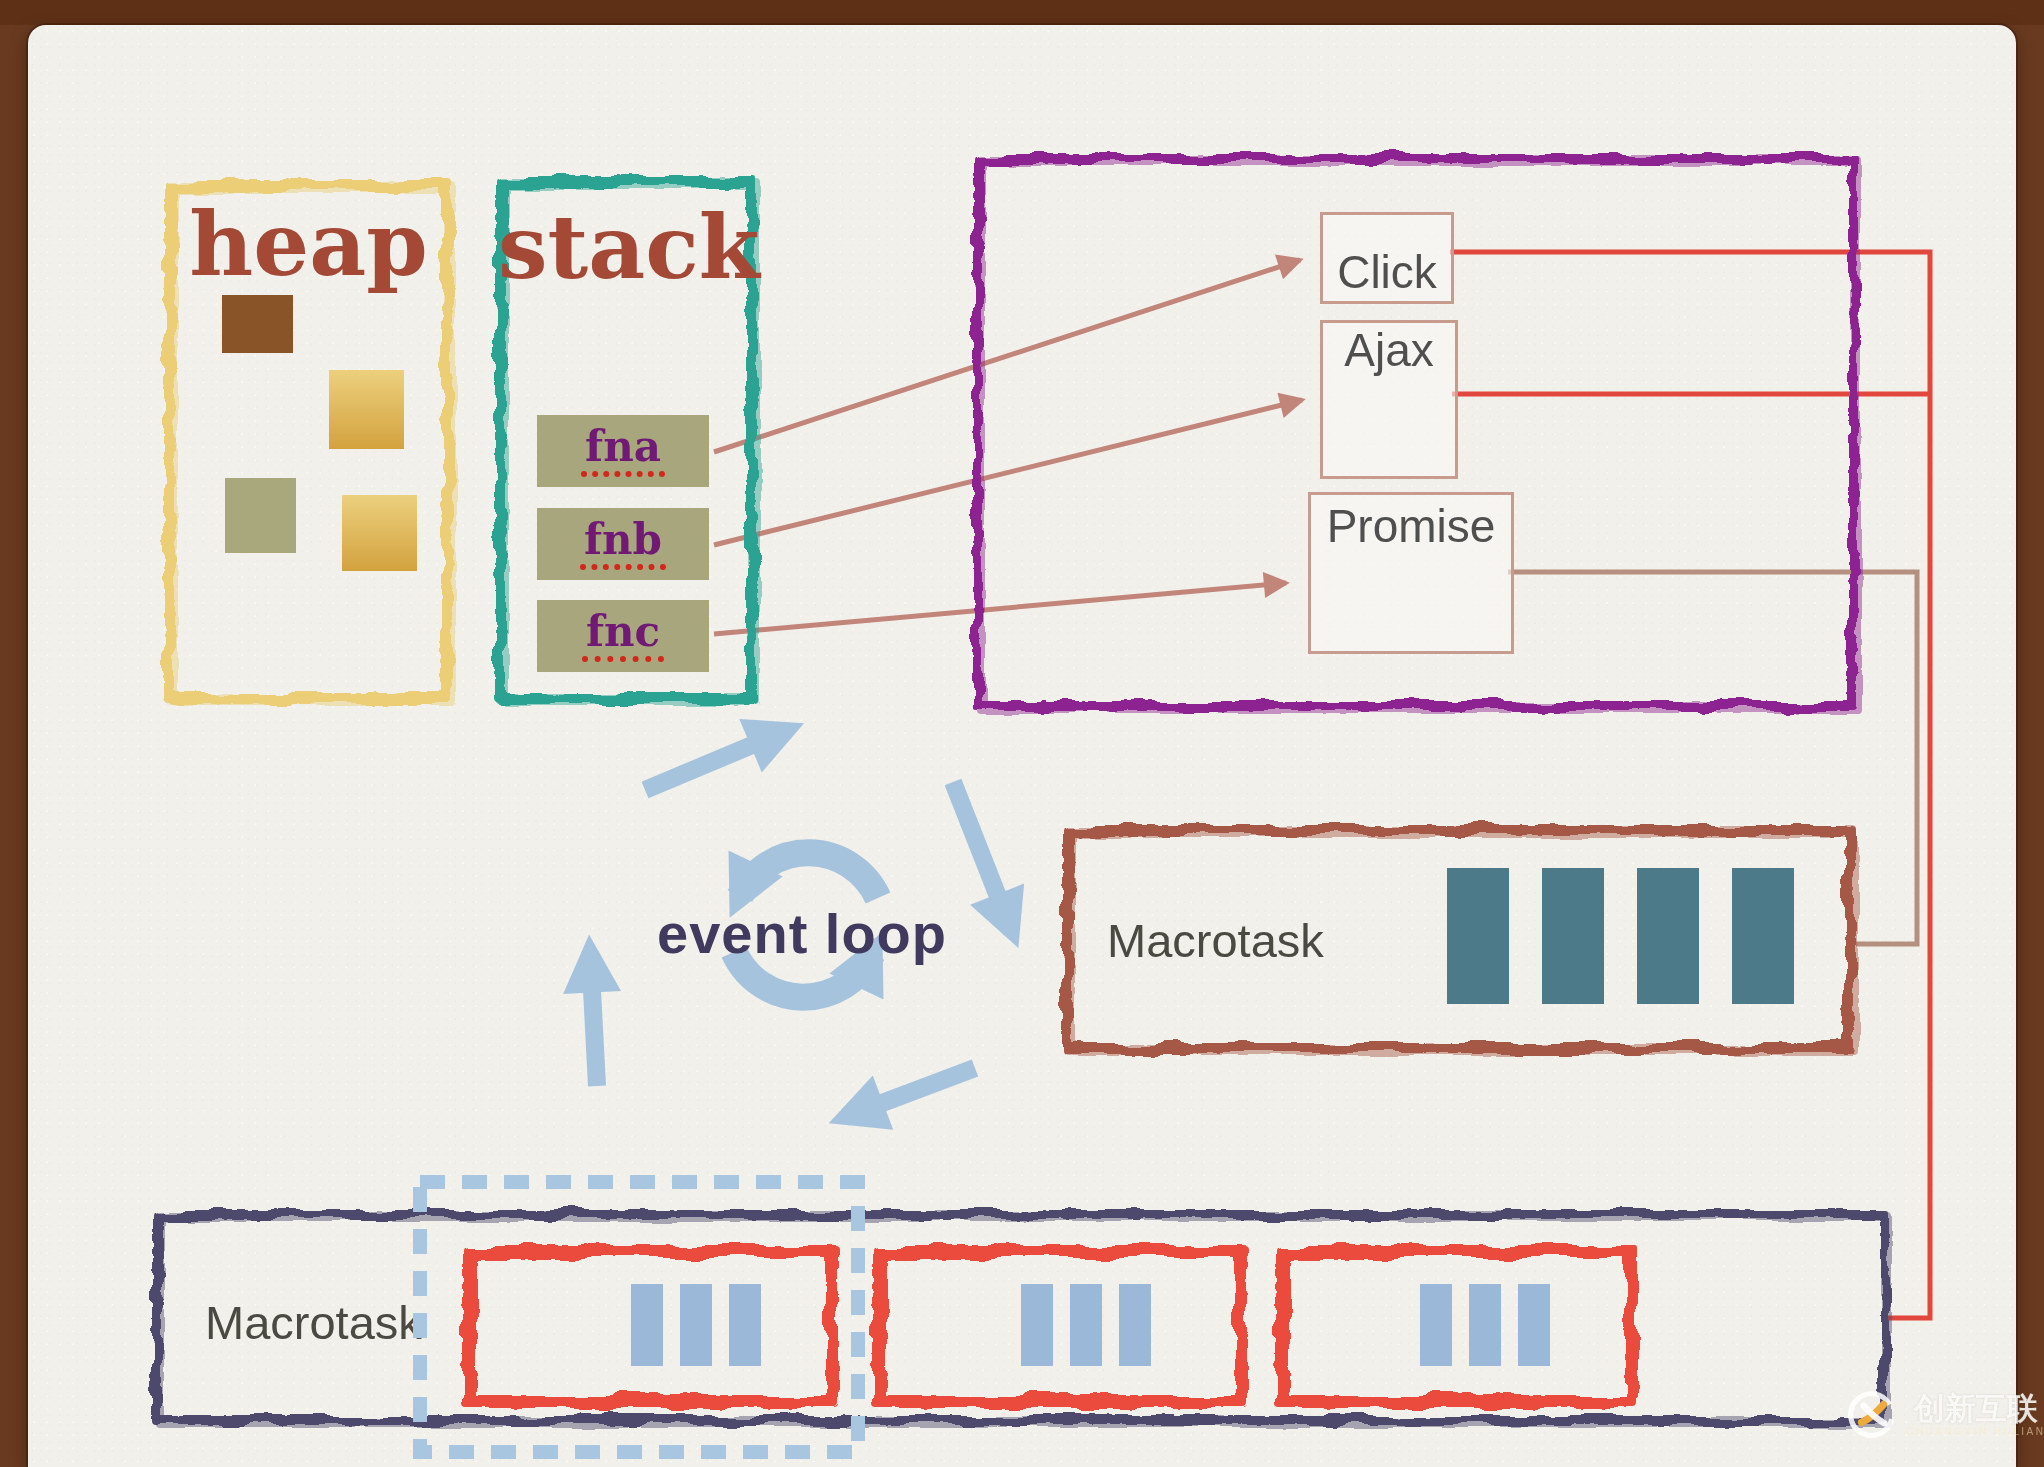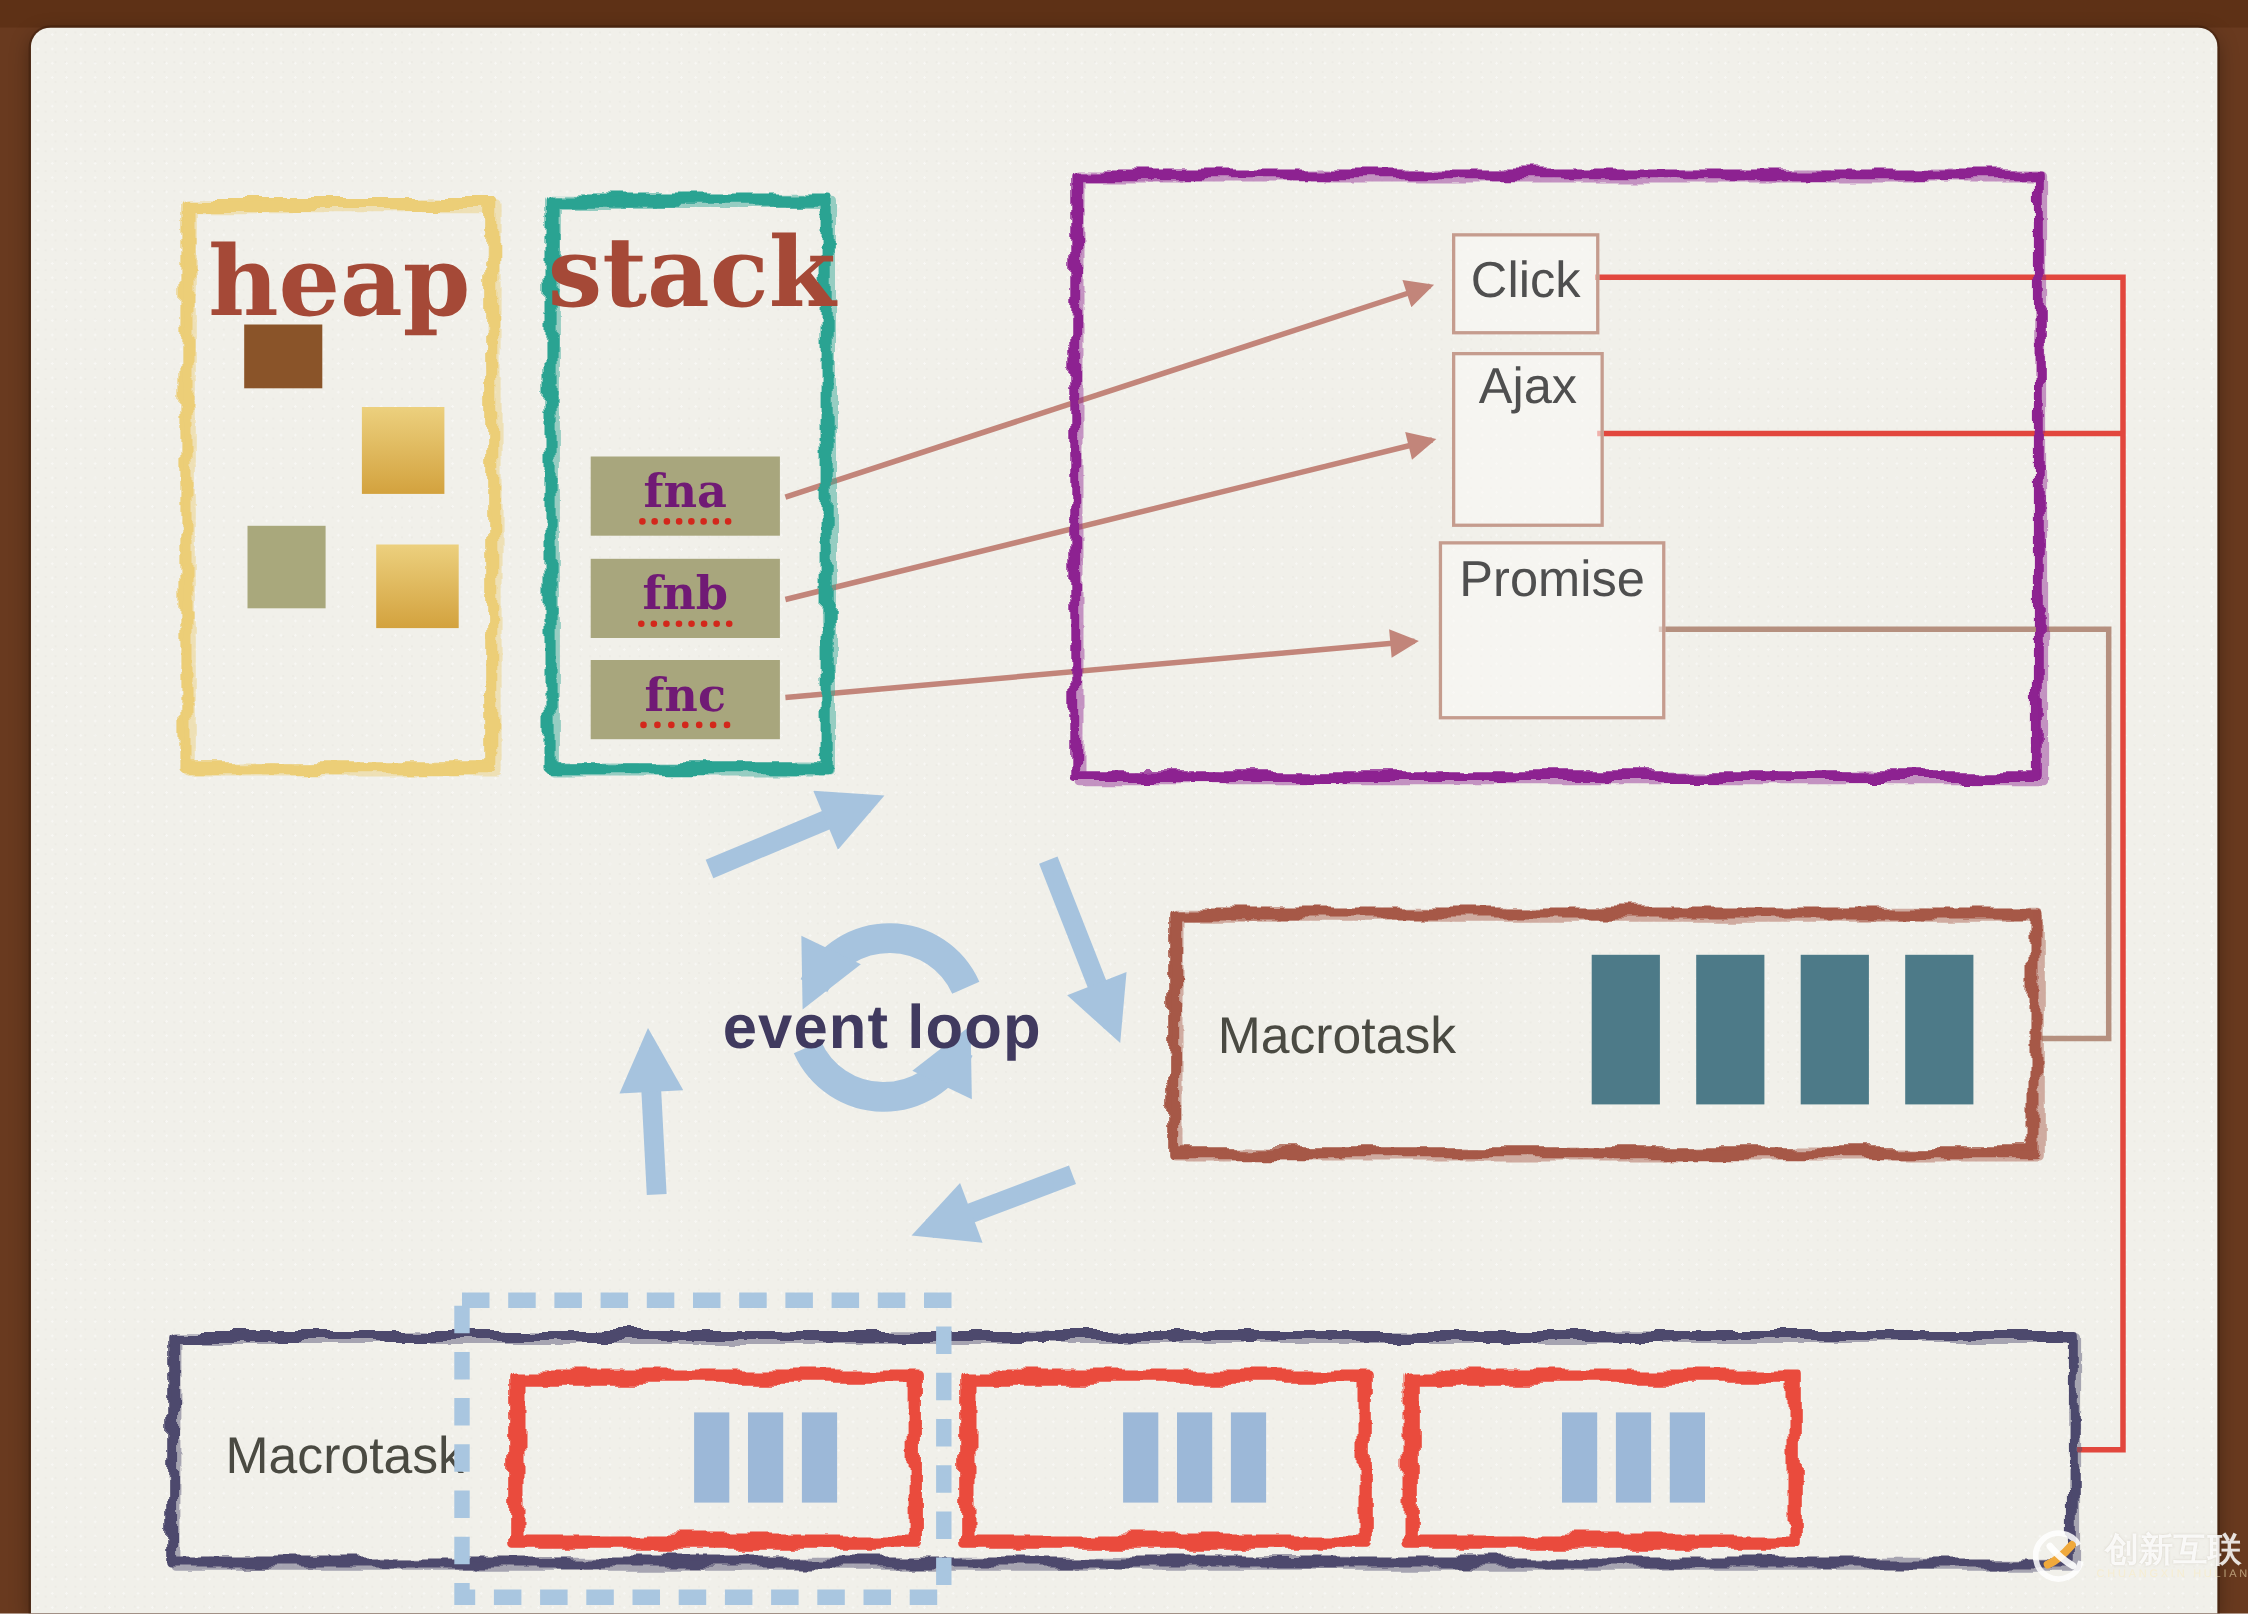--- a/index.html
+++ b/index.html
@@ -111,21 +111,21 @@
 
     <g>
       <path d="M878,898 A76 76 0 0 0 740,896" stroke="#a6c3de" stroke-width="27" fill="none" marker-end="url(#mBlueIcon)"></path>
       <path d="M734,952 A76 76 0 0 0 872,954" stroke="#a6c3de" stroke-width="27" fill="none" marker-end="url(#mBlueIcon)"></path>
     </g>
   </svg>
 
   <div class="bx z3" style="left:167px;top:183px;width:283px;height:517px">
     <div class="b f2 heap-border"></div>
     <div class="b f1 echo heap-border"></div>
-    <div class="big-title" style="position:absolute;left:0;width:100%;top:28px;text-align:center">heap</div>
+    <div class="big-title" style="position:absolute;left:0;width:100%;top:17px;text-align:center">heap</div>
     <div class="heap-block blk-brown" style="left:55px;top:112px;width:71px;height:58px"></div>
     <div class="heap-block blk-gold" style="left:162px;top:187px;width:75px;height:79px"></div>
     <div class="heap-block blk-olive" style="left:58px;top:295px;width:71px;height:75px"></div>
     <div class="heap-block blk-gold" style="left:175px;top:312px;width:75px;height:76px"></div>
   </div>
 
   <div class="bx z3" style="left:498px;top:179px;width:256px;height:521px">
     <div class="b f2 stack-border"></div>
     <div class="b f1 echo stack-border"></div>
     <div class="big-title" style="position:absolute;left:0;width:100%;top:24px;text-align:center">stack</div>
@@ -138,21 +138,21 @@
     <div class="frame" style="top:421px">
       <span>fnc</span>
     </div>
   </div>
 
   <div class="bx z3" style="left:976px;top:157px;width:879px;height:551px">
     <div class="b f2 purple-border"></div>
     <div class="b f1 echo purple-border"></div>
   </div>
   <div class="api-box z4" style="left:1320px;top:212px;width:128px;height:86px">
-    <div class="lbl" style="margin-top:12px">Click</div>
+    <div class="lbl" style="margin-top:30px">Click</div>
   </div>
   <div class="api-box z4" style="left:1320px;top:320px;width:132px;height:153px">
     <div class="lbl" style="">Ajax</div>
   </div>
   <div class="api-box z4" style="left:1308px;top:492px;width:200px;height:156px">
     <div class="lbl" style="margin-top:4px">Promise</div>
   </div>
 
   <div class="eventloop-label">event loop</div>
 

